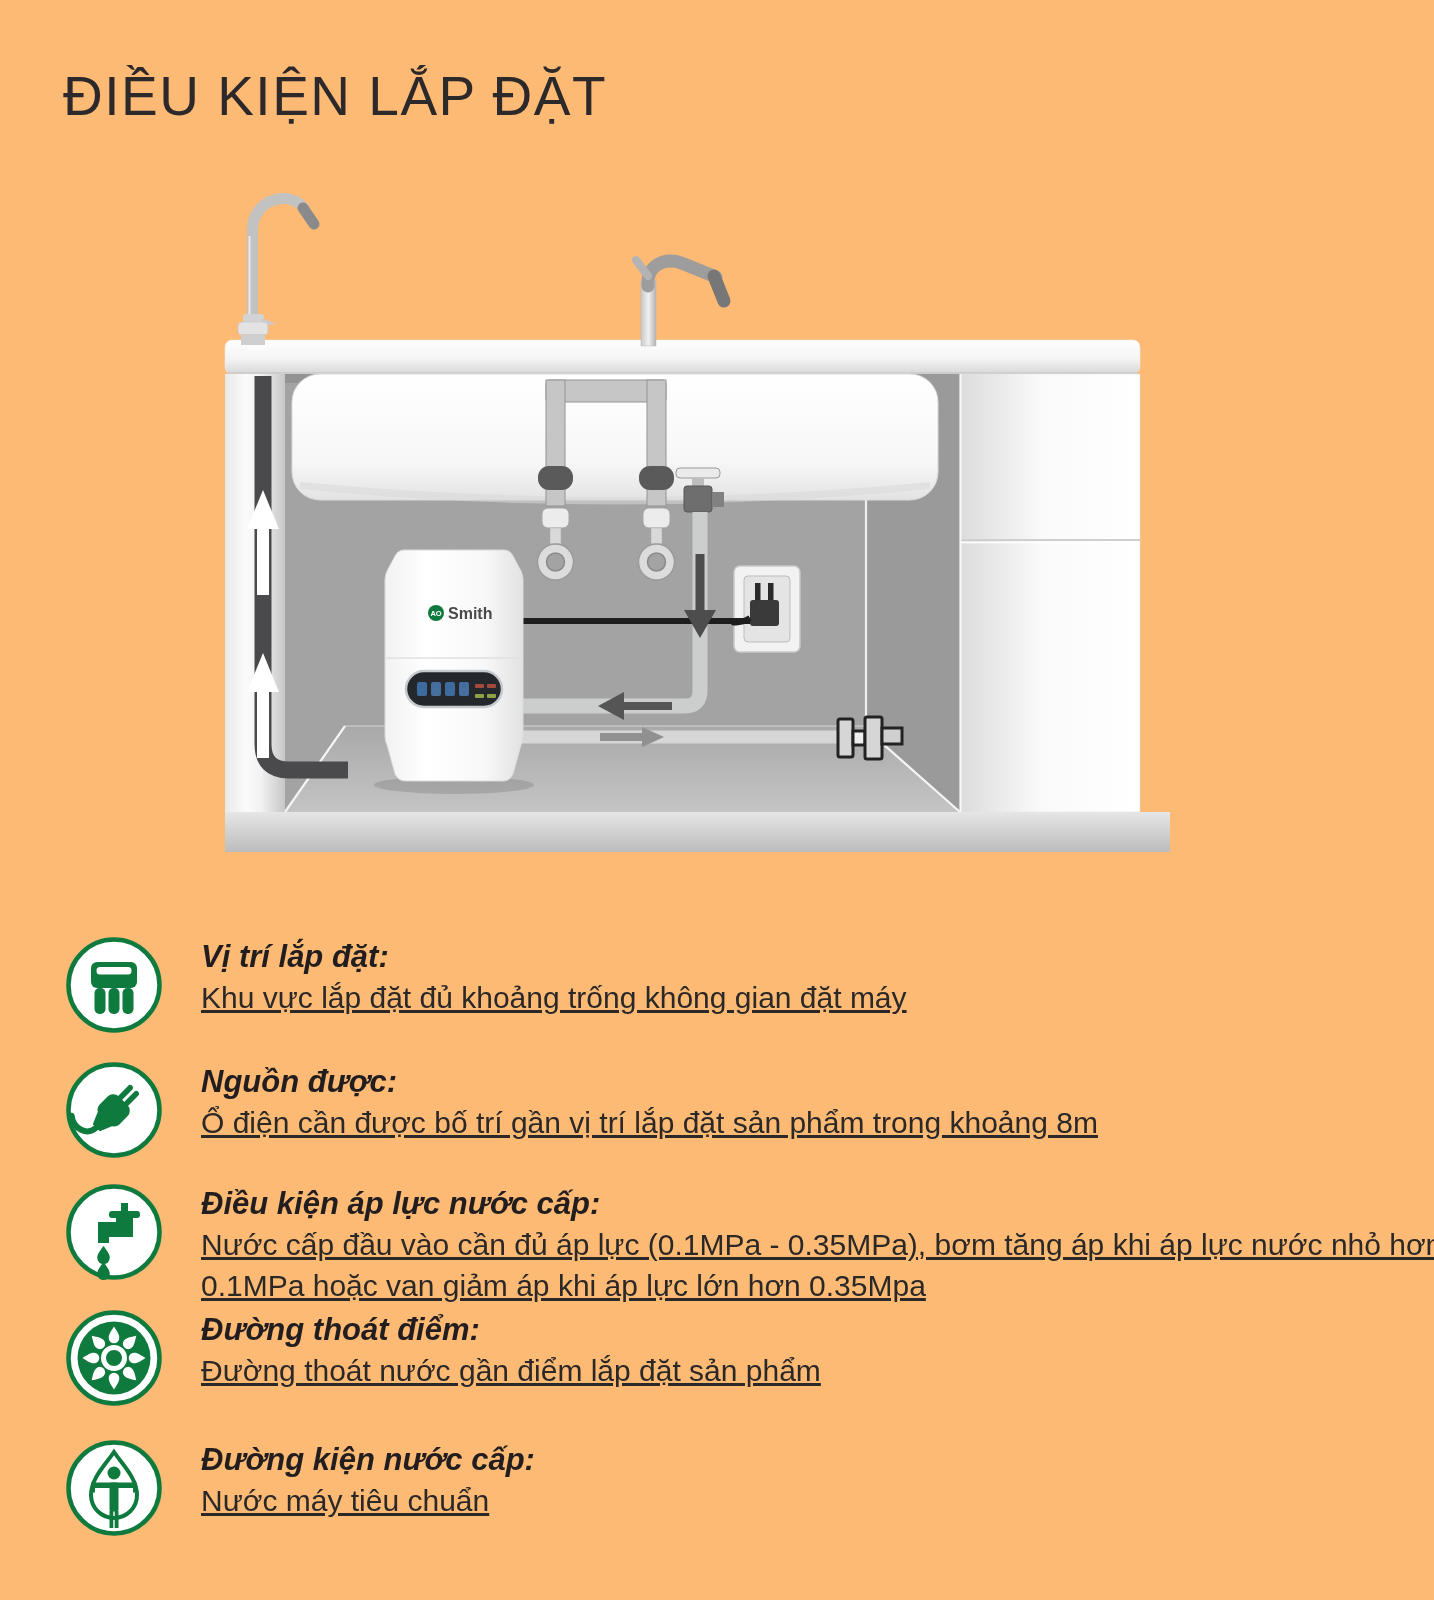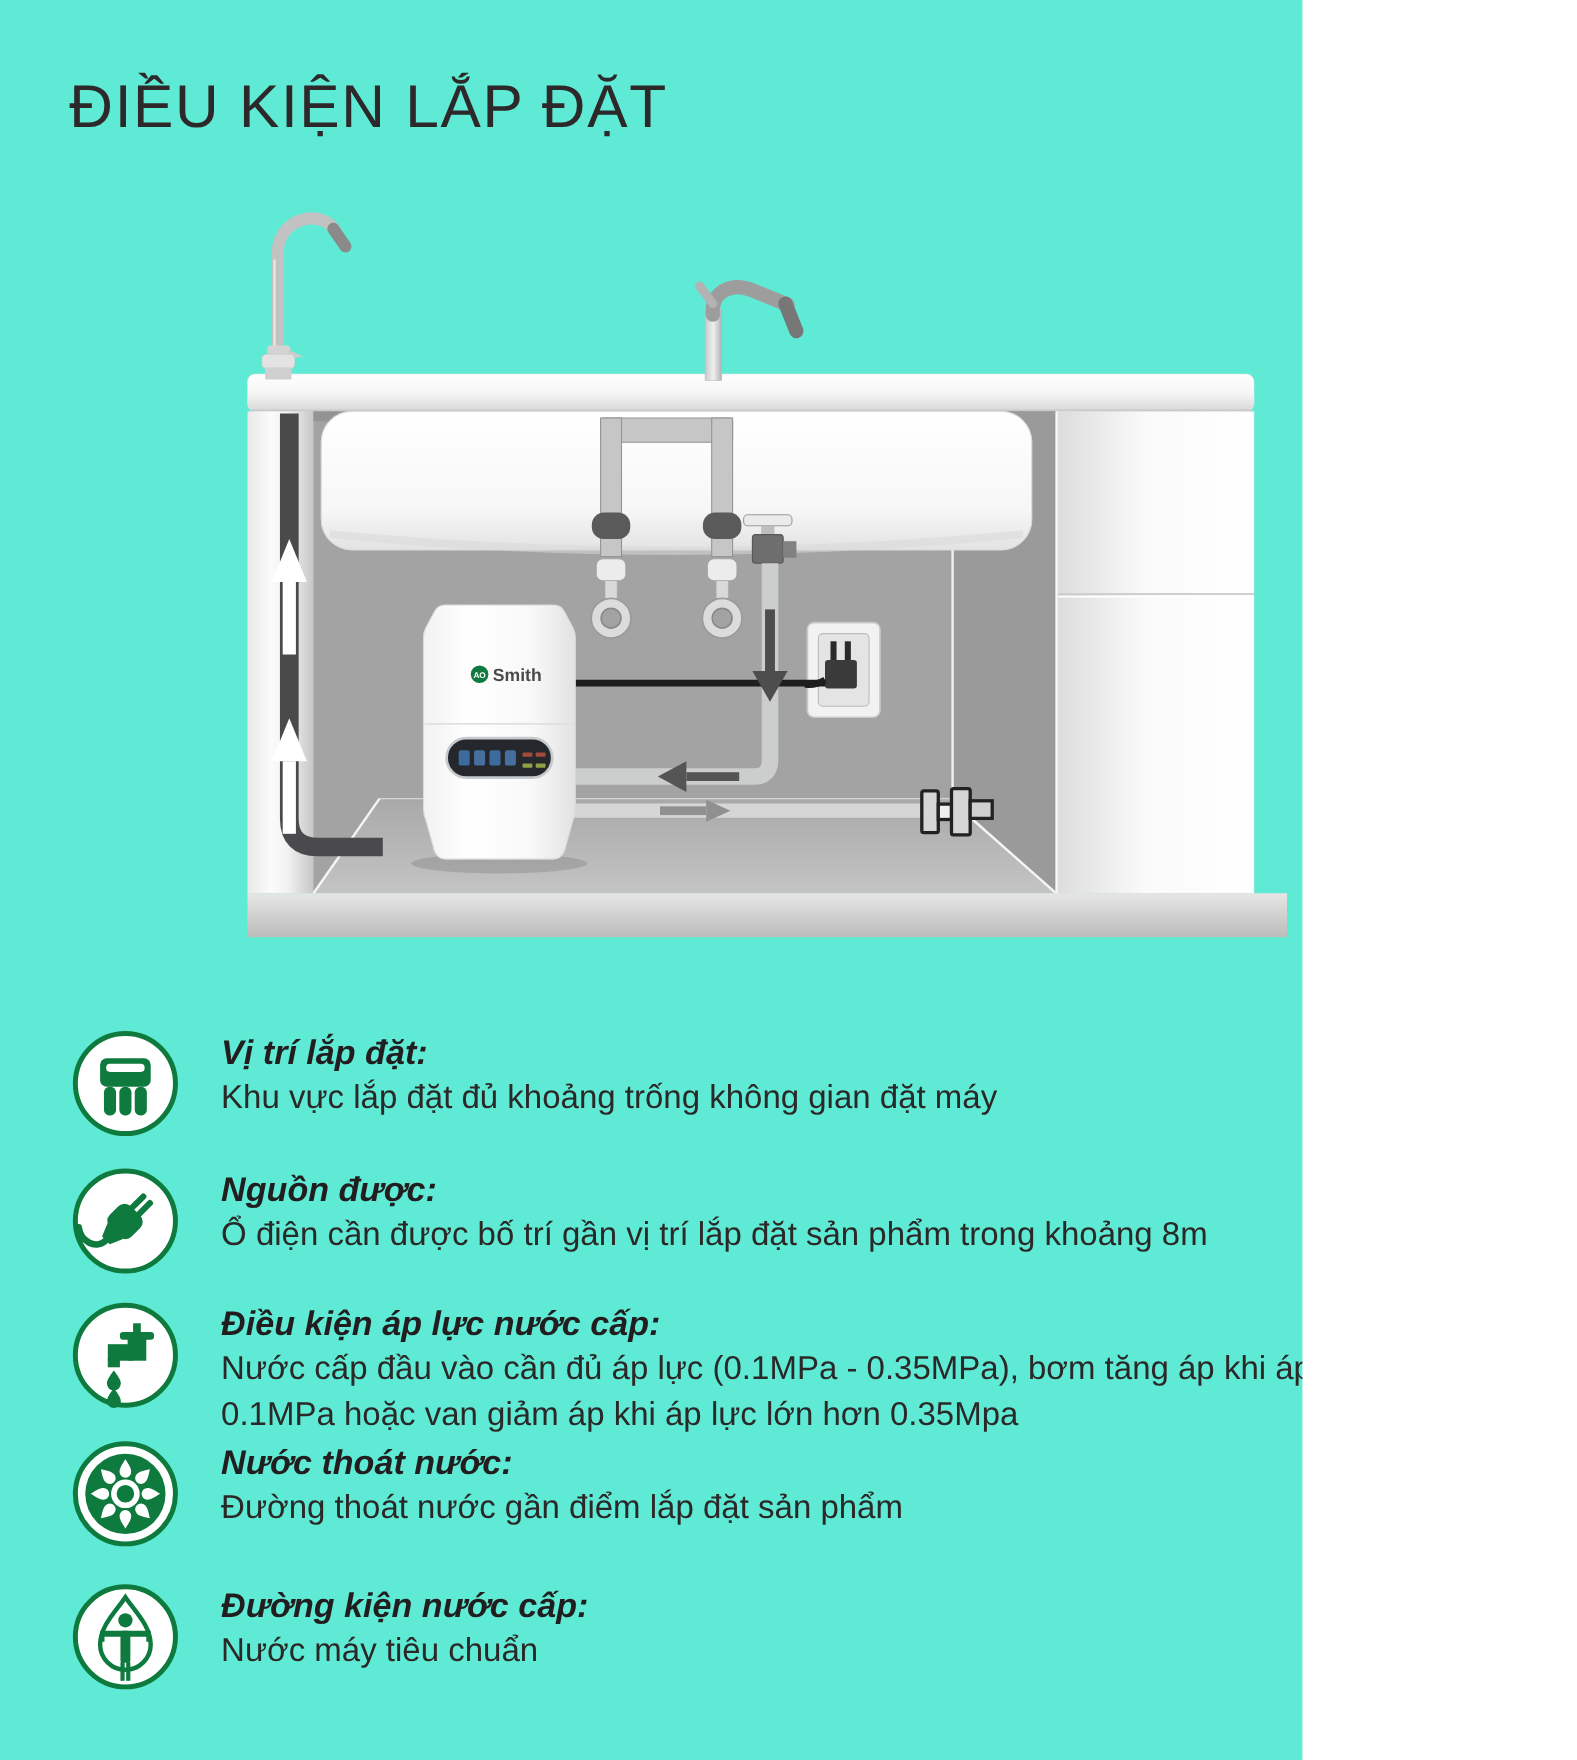--- a/index.html
+++ b/index.html
@@ -1,25 +1,25 @@
 <!DOCTYPE html>
 <html><head>
 <meta charset="utf-8">
 <style>
   html,body{margin:0;padding:0;background:#fff;}
-  .page{position:relative;width:1184px;height:1600px;background:#5eead4;overflow:hidden;
+  .page{position:relative;width:1434px;height:1600px;background:#fdba74;overflow:hidden;
         font-family:"Liberation Sans", sans-serif;color:#231f20;}
   .page-title{position:absolute;left:63px;top:64px;font-size:55px;font-weight:300;
         letter-spacing:1.5px;color:#2d292b;}
   .diagram-wrap{position:absolute;left:0;top:170px;width:1434px;height:740px;text-align:center;}
   .cond-item{position:absolute;left:64px;display:flex;align-items:flex-start;}
   .cicon{width:100px;height:100px;flex:none;}
   .ctext{margin-left:37px;padding-top:1px;}
   .ctitle{font-size:31px;font-weight:700;line-height:41px;color:#221e1f;white-space:nowrap;font-style:italic;}
-  .cdesc{font-size:30px;font-weight:400;line-height:41px;color:#2b2828;white-space:nowrap;}
+  .cdesc{font-size:30px;font-weight:400;line-height:41px;color:#2b2828;white-space:nowrap;text-decoration:underline;}
 </style>
 </head>
 <body>
 
 <div class="page">
 
   <div class="page-title">ĐIỀU KIỆN LẮP ĐẶT</div>
 
   <div class="diagram-wrap">
   <svg width="1434" height="740" viewBox="0 186 1434 740" xmlns="http://www.w3.org/2000/svg">
@@ -292,21 +292,21 @@
           </g>
         <g transform="rotate(270 50 50)">
             <path d="M50 18.5 c3.4 5.3 5.3 8.2 5.3 11.5 a5.3 5.3 0 0 1 -10.6 0 c0 -3.3 1.9 -6.2 5.3 -11.5 z"></path>
           </g>
         <g transform="rotate(315 50 50)">
             <path d="M50 18.5 c3.4 5.3 5.3 8.2 5.3 11.5 a5.3 5.3 0 0 1 -10.6 0 c0 -3.3 1.9 -6.2 5.3 -11.5 z"></path>
           </g>
       </g>
     </svg>
     <div class="ctext">
-      <div class="ctitle">Nước thoát nước:</div>
+      <div class="ctitle">Đường thoát điểm:</div>
       <div class="cdesc">Đường thoát nước gần điểm lắp đặt sản phẩm</div>
     </div>
   </div>
 
   <div class="cond-item" style="top:1438px">
     <svg class="cicon" viewBox="0 0 100 100">
       <circle cx="50" cy="50" r="45.5" fill="#ffffff" stroke="#0E7A3E" stroke-width="4.5"></circle>
       <path d="M50 14 C58 26 73 40 73 57 A23 23 0 0 1 27 57 C27 40 42 26 50 14 Z" fill="none" stroke="#0E7A3E" stroke-width="4"></path>
       <circle cx="50" cy="35" r="6.5" fill="#0E7A3E"></circle>
       <rect x="27" y="44.5" width="46" height="5.5" rx="2" fill="#0E7A3E"></rect>

